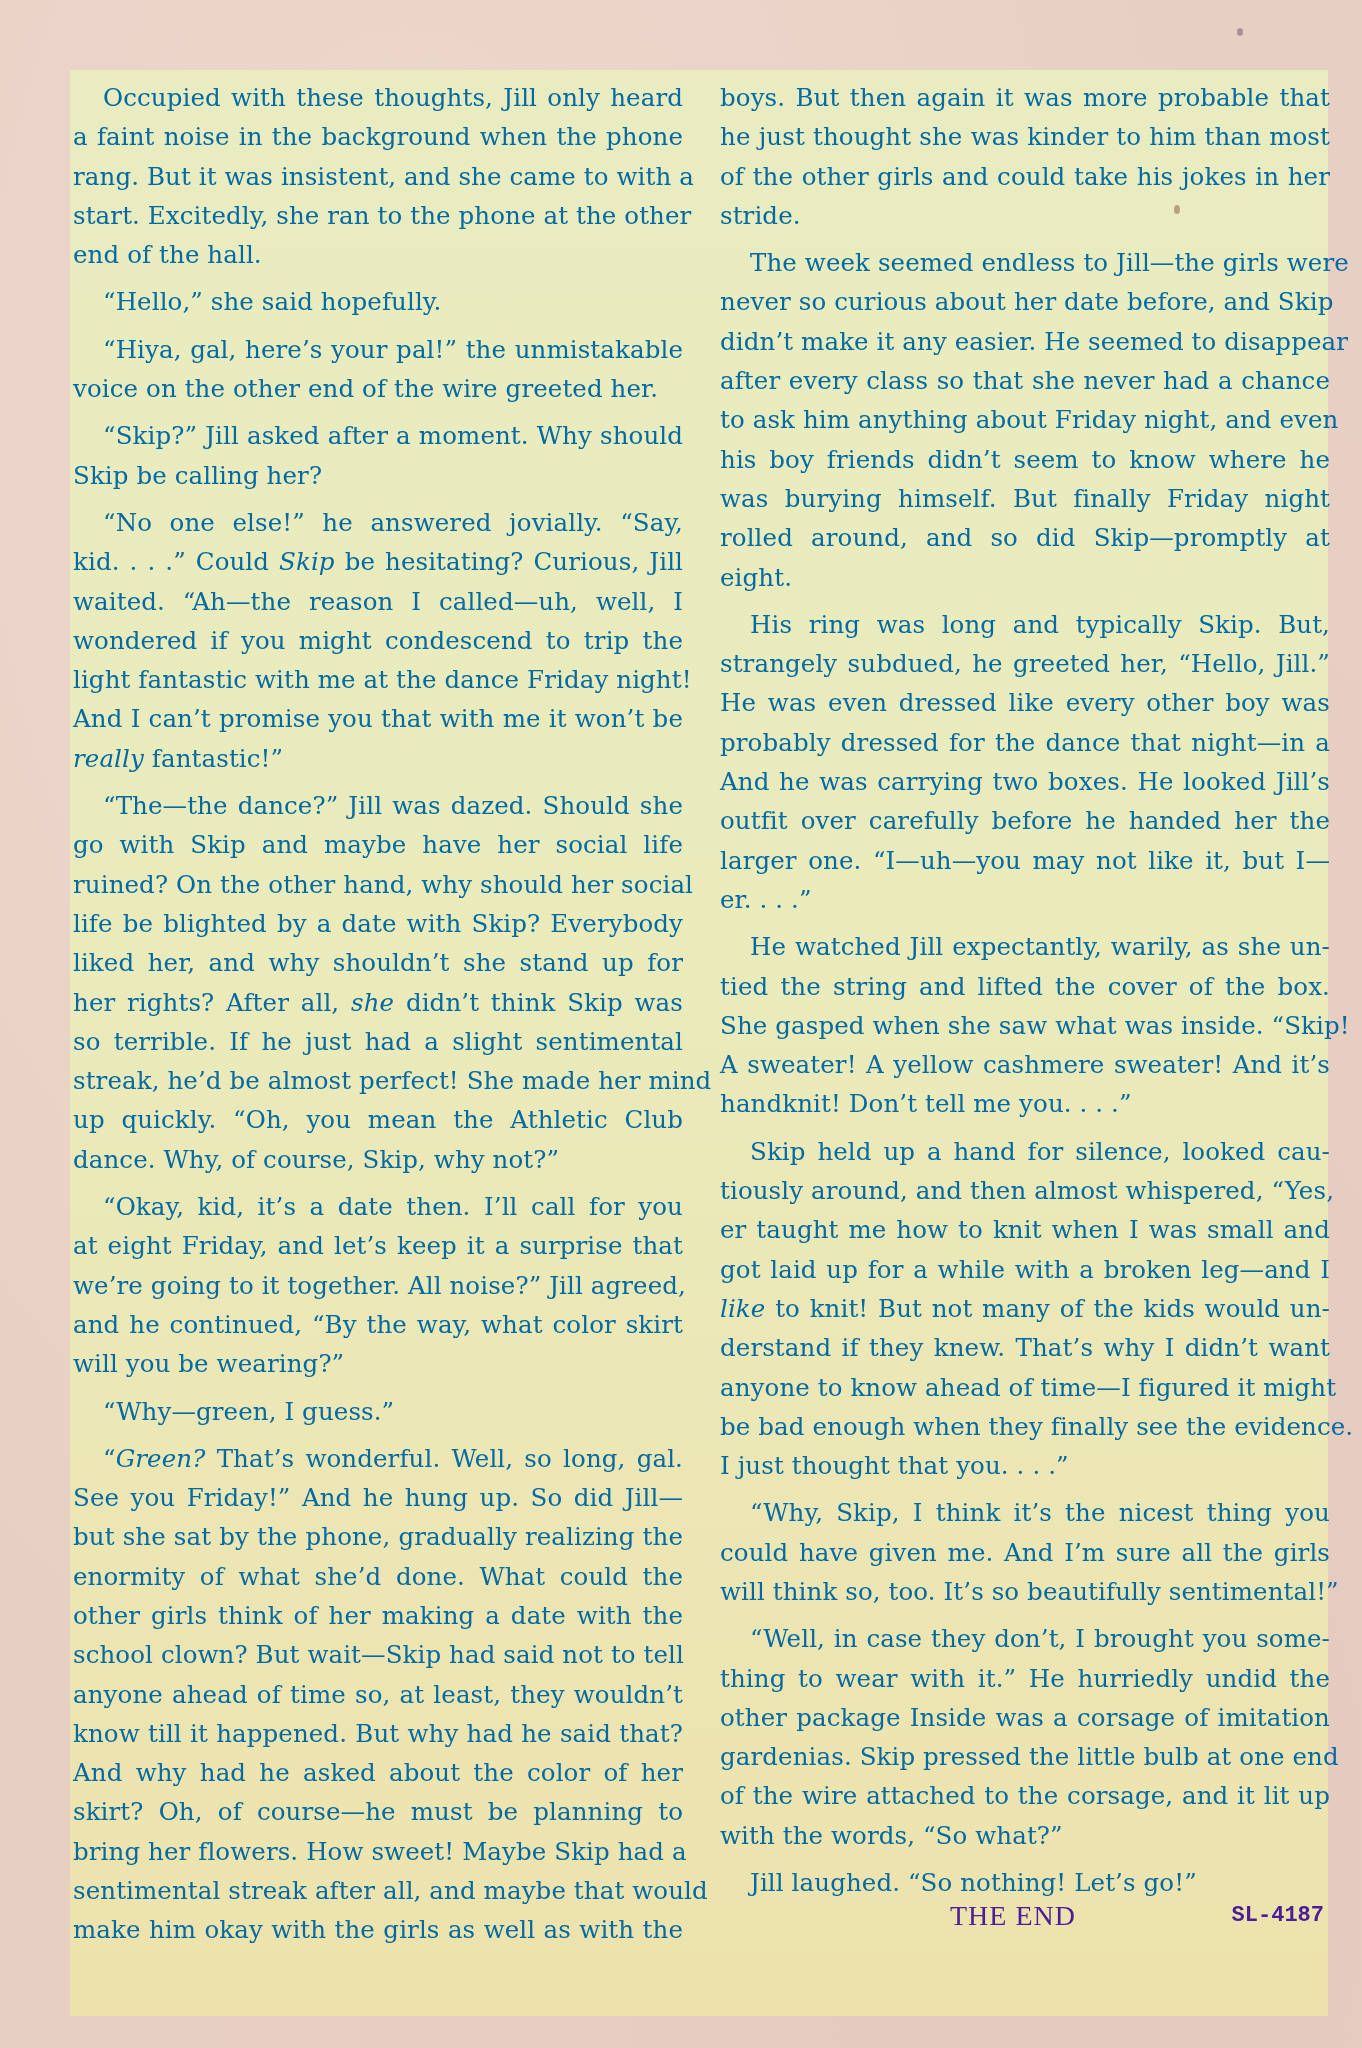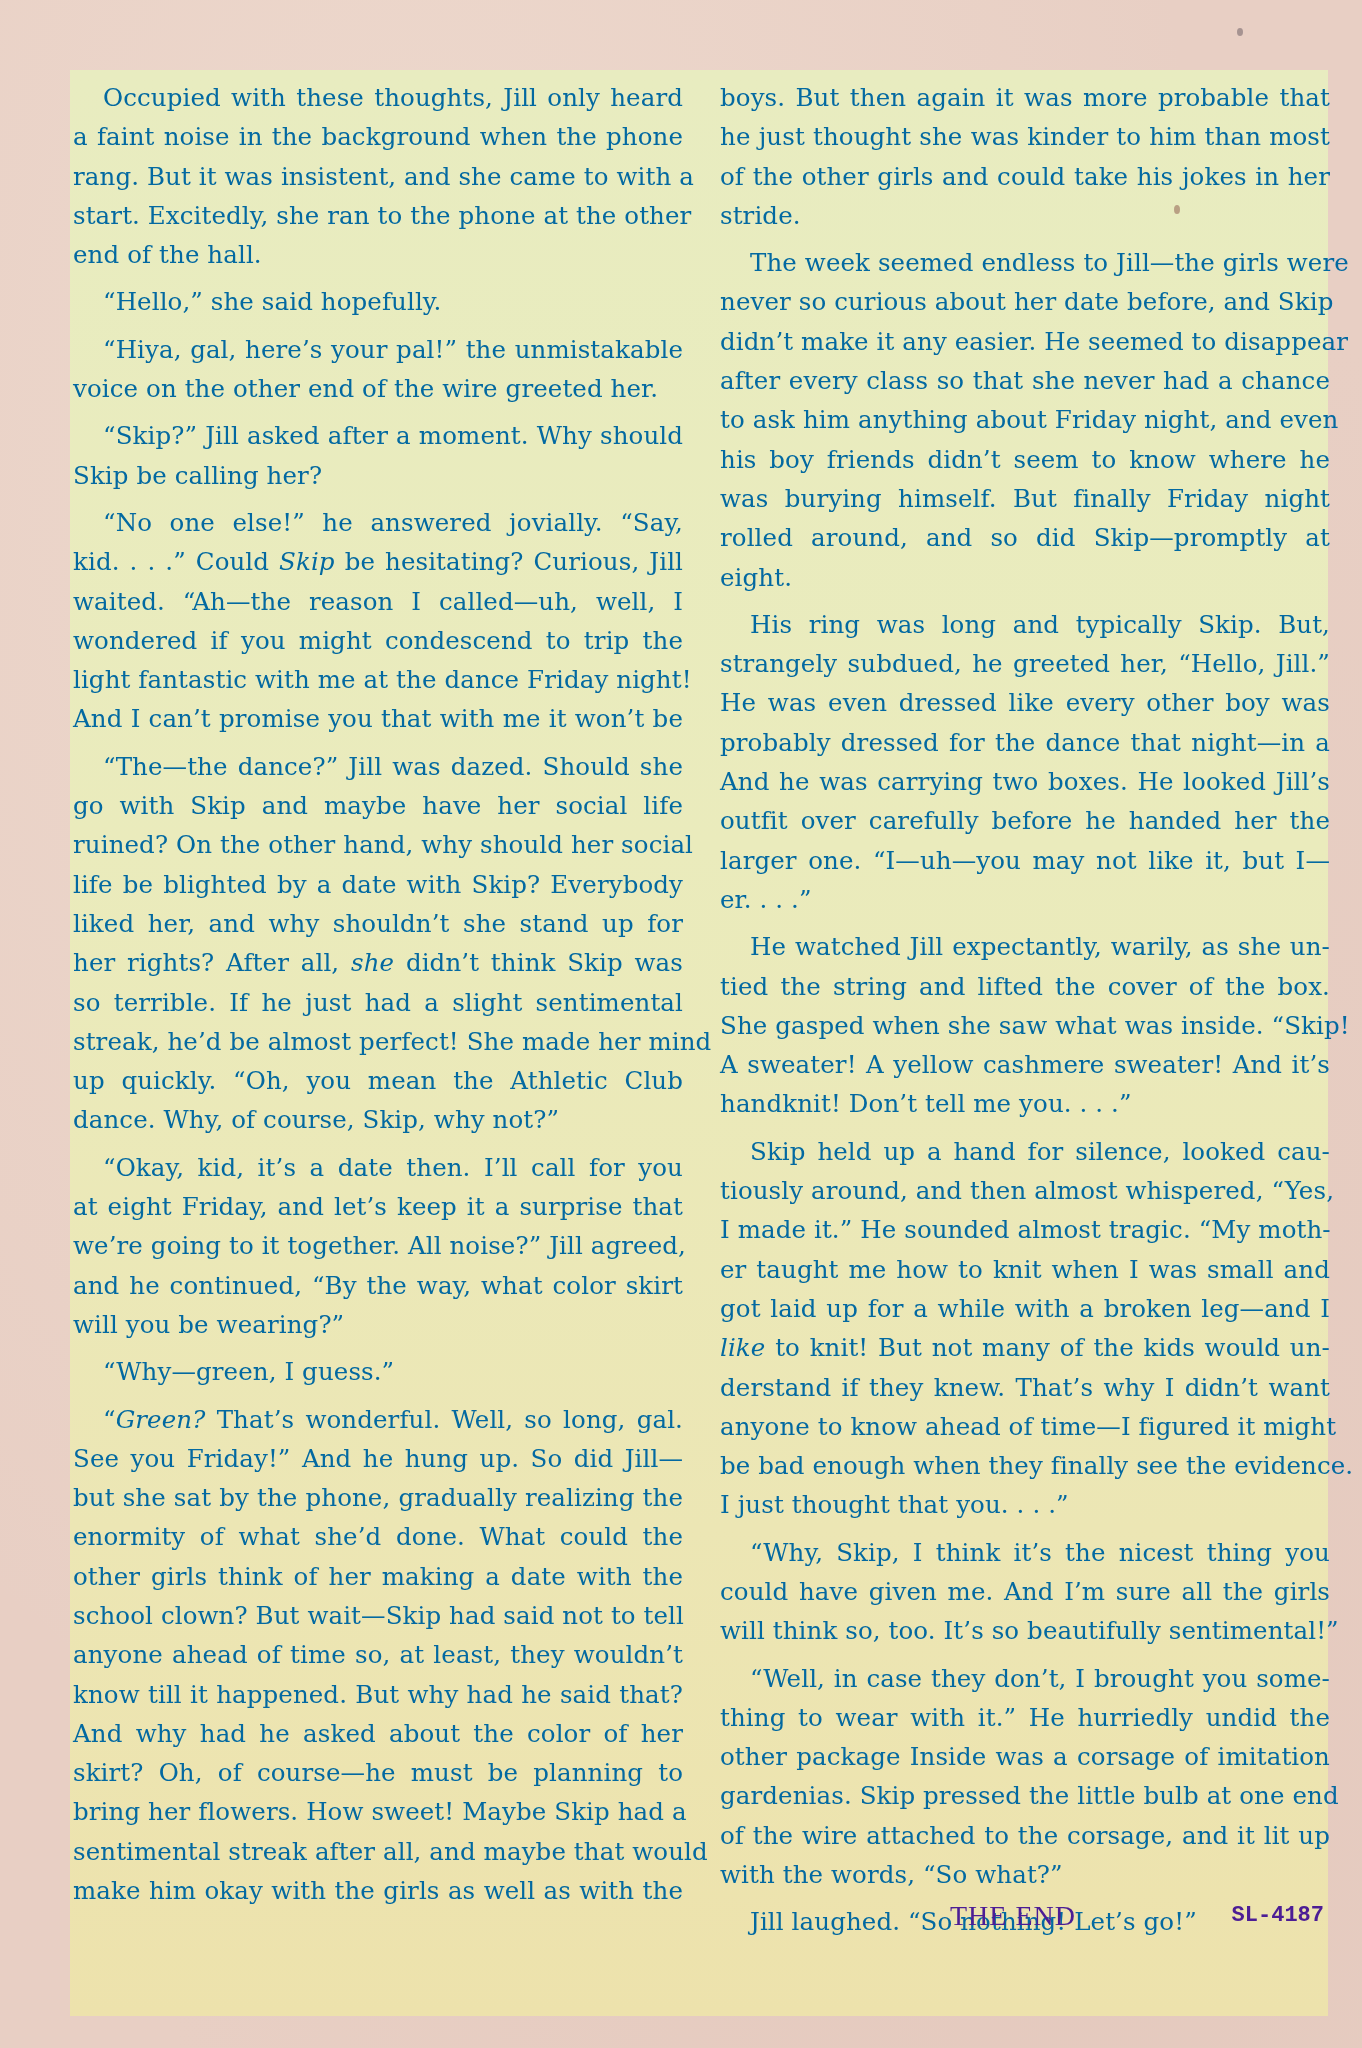--- a/index.html
+++ b/index.html
@@ -77,20 +77,21 @@
       <span class="line indent">“Skip?” Jill asked after a moment. Why should</span>
       <span class="line last">Skip be calling her?</span>
     </div>
     <div class="para">
       <span class="line indent">“No one else!” he answered jovially. “Say,</span>
       <span class="line">kid. . . .” Could <em>Skip</em> be hesitating? Curious, Jill</span>
       <span class="line">waited. “Ah—the reason I called—uh, well, I</span>
       <span class="line">wondered if you might condescend to trip the</span>
       <span class="line">light fantastic with me at the dance Friday night!</span>
       <span class="line">And I can’t promise you that with me it won’t be</span>
+      <span class="line last"><em>really</em> fantastic!”</span>
     </div>
     <div class="para">
       <span class="line indent">“The—the dance?” Jill was dazed. Should she</span>
       <span class="line">go with Skip and maybe have her social life</span>
       <span class="line">ruined? On the other hand, why should her social</span>
       <span class="line">life be blighted by a date with Skip? Everybody</span>
       <span class="line">liked her, and why shouldn’t she stand up for</span>
       <span class="line">her rights? After all, <em>she</em> didn’t think Skip was</span>
       <span class="line">so terrible. If he just had a slight sentimental</span>
       <span class="line">streak, he’d be almost perfect! She made her mind</span>
@@ -154,21 +155,20 @@
     <div class="para">
       <span class="line indent">He watched Jill expectantly, warily, as she un-</span>
       <span class="line">tied the string and lifted the cover of the box.</span>
       <span class="line">She gasped when she saw what was inside. “Skip!</span>
       <span class="line">A sweater! A yellow cashmere sweater! And it’s</span>
       <span class="line last">handknit! Don’t tell me you. . . .”</span>
     </div>
     <div class="para">
       <span class="line indent">Skip held up a hand for silence, looked cau-</span>
       <span class="line">tiously around, and then almost whispered, “Yes,</span>
-      <span class="line">I made it.” He sounded almost tragic. “My moth-</span>
       <span class="line">er taught me how to knit when I was small and</span>
       <span class="line">got laid up for a while with a broken leg—and I</span>
       <span class="line"><em>like</em> to knit! But not many of the kids would un-</span>
       <span class="line">derstand if they knew. That’s why I didn’t want</span>
       <span class="line">anyone to know ahead of time—I figured it might</span>
       <span class="line">be bad enough when they finally see the evidence.</span>
       <span class="line last">I just thought that you. . . .”</span>
     </div>
     <div class="para">
       <span class="line indent">“Why, Skip, I think it’s the nicest thing you</span>

